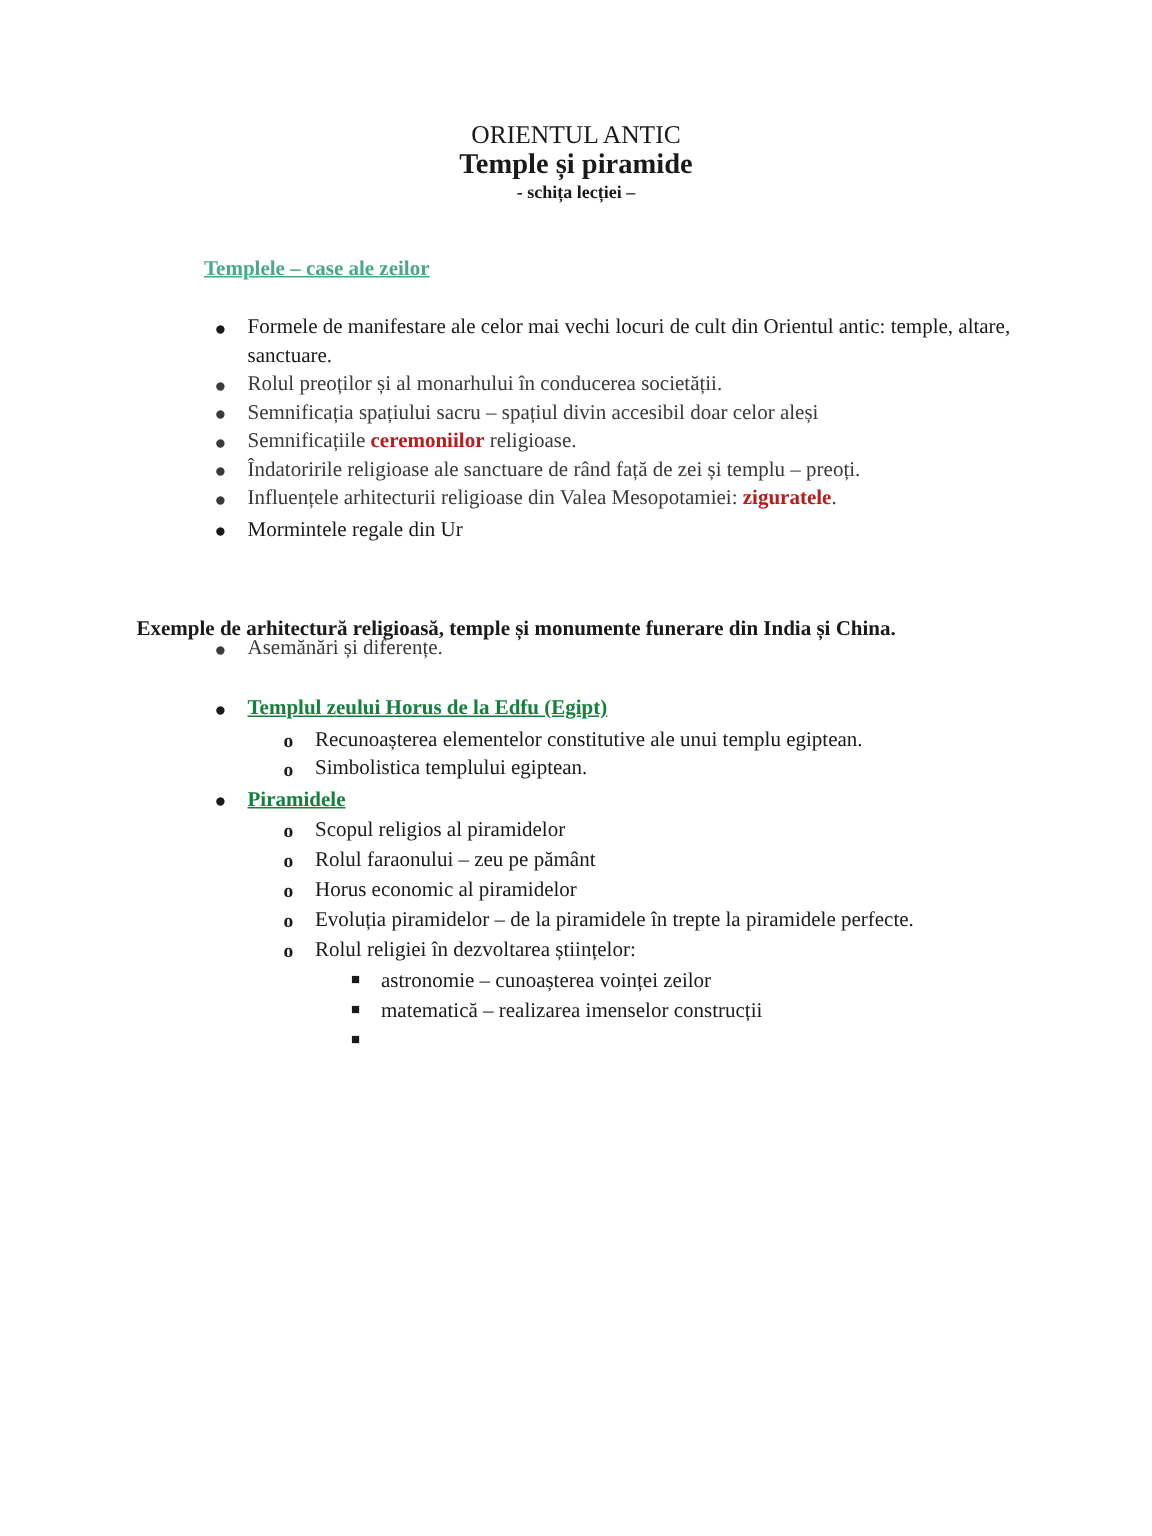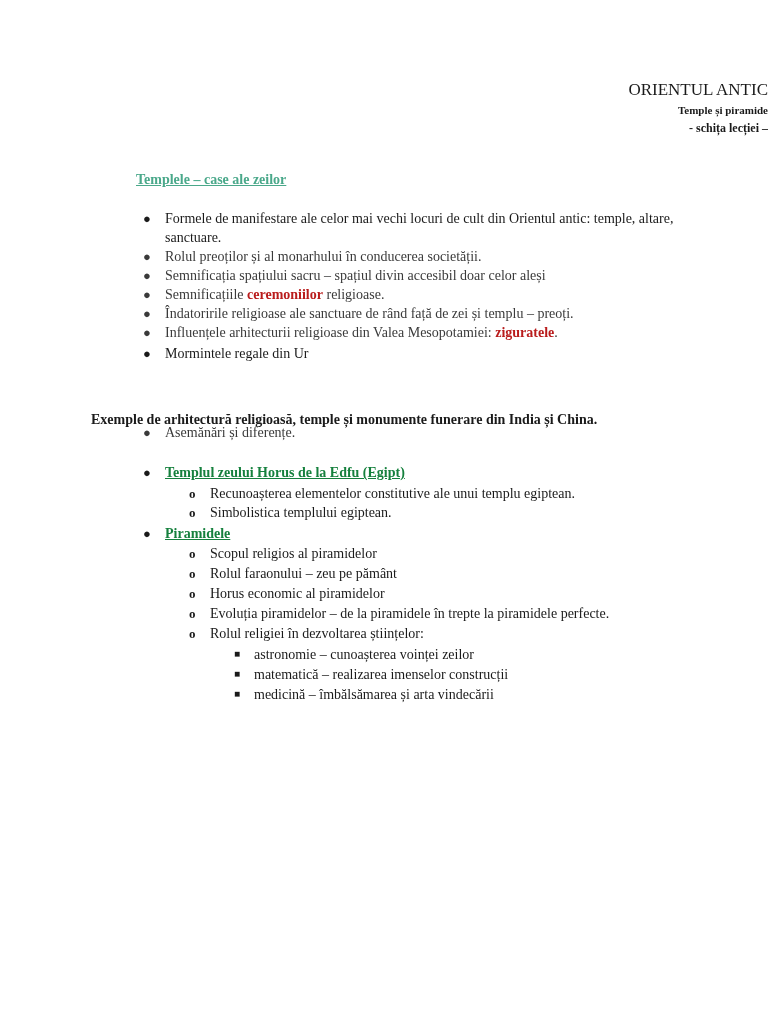--- a/index.html
+++ b/index.html
@@ -1,22 +1,22 @@
 <!DOCTYPE html>
 <html><head>
 <meta charset="utf-8">
 <style>
   html, body { margin: 0; padding: 0; background: #ffffff; }
   body { width: 768px; height: 1024px; position: relative; overflow: hidden;
          font-family: "Liberation Serif", "DejaVu Serif", serif; color: #1a1a1a; }
   .page { position: absolute; left: 0; top: 0; width: 768px; height: 1024px; }
 
-  .title-block { position: absolute; top: 80px; left: 0; width: 768px; text-align: right; }
+  .title-block { position: absolute; top: 80px; left: 0; width: 768px; text-align: center; }
   .t1 { font-size: 17px; line-height: 20px; }
-  .t2 { font-size: 11px; line-height: 20px; font-weight: bold; }
+  .t2 { font-size: 19px; line-height: 20px; font-weight: bold; }
   .t3 { font-size: 12px; line-height: 16px; font-weight: bold; }
 
   .section-link { position: absolute; left: 91px; font-size: 14px; font-weight: bold;
                   color: #4aa88a; text-decoration: underline; margin-left: 45px; }
 
   .list { position: absolute; margin: 0; padding: 0; list-style: none; font-size: 14px; }
   .list li { position: relative; line-height: 19px; }
   .bullet { position: absolute; font-size: 13px; }
   .b-dot { left: -22px; top: 0; }
   .b-o { left: -21px; top: 0; font-weight: bold; font-size: 13px; }
@@ -133,17 +133,16 @@
     <li style="margin-bottom:1px">
       <span class="bullet b-sq">■</span>
       <span>astronomie – cunoașterea voinței zeilor</span>
     </li>
     <li style="margin-bottom:1px">
       <span class="bullet b-sq">■</span>
       <span>matematică – realizarea imenselor construcții</span>
     </li>
     <li>
       <span class="bullet b-sq">■</span>
-      <span>medicină – îmbălsămarea și arta vindecării</span>
     </li>
   </ul>
 
 </div>
 
 </body></html>

